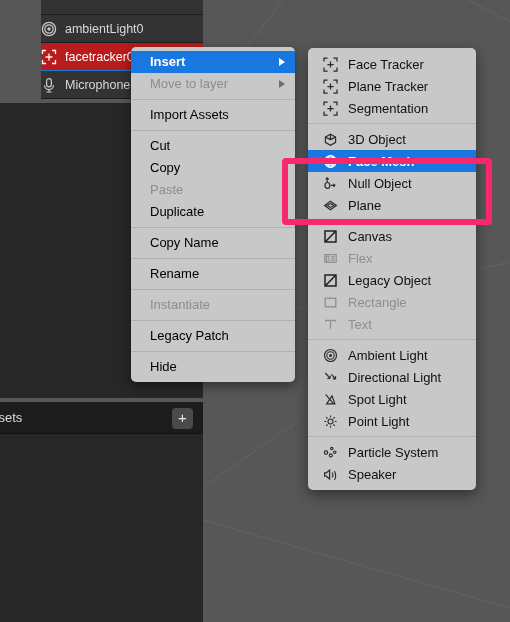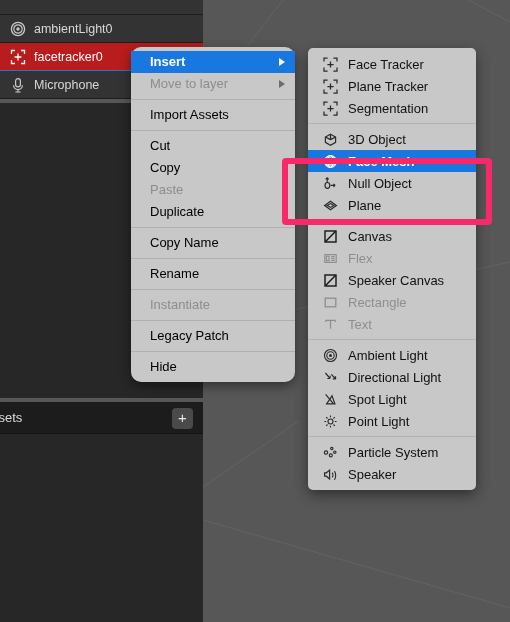--- a/index.html
+++ b/index.html
@@ -12,24 +12,25 @@
 
   
   #viewport{position:absolute;left:0;top:0;width:510px;height:622px;background:#575757;}
   #viewport svg{position:absolute;left:0;top:0;}
   #layers-panel{left:0;top:0;width:203px;height:103px;background:#2c2c2c;}
   #layers-panel-body{position:absolute;left:0;top:103px;width:203px;height:295px;background:#272727;}
   #assets-panel{position:absolute;left:0;top:402px;width:203px;height:220px;background:#272727;}
 
   .layer-row{
     position:relative;height:28px;display:flex;align-items:center;
-    padding-left:10px;box-sizing:border-box;
+    box-sizing:border-box;
     color:#d8d8d8;font-size:12.5px;
     border-bottom:1px solid #1d1d1d;
     background:#333333;
+    margin-left:41px;
   }
   .layer-row.selected{background:#b91c1c;color:#ffffff;border-bottom-color:#1878e0;text-align:center;}
   .layer-row.cut{height:15px;border-bottom:1px solid #1d1d1d;}
   .layer-icon{width:16px;height:16px;margin-right:8px;flex:0 0 16px;display:block;}
   .layer-label{white-space:nowrap;}
 
   
   #assets-header{
     position:absolute;left:0;top:402px;width:203px;height:32px;
     background:#1c1c1c;border-bottom:1px solid #131313;
@@ -38,21 +39,21 @@
   #assets-title{color:#dcdcdc;font-size:13px;margin-left:-8px;}
   #assets-add{
     position:absolute;right:10px;top:6px;width:21px;height:21px;border-radius:4px;
     background:#4a4a4a;color:#e8e8e8;font-size:15px;line-height:20px;text-align:center;
   }
   #assets-body{position:absolute;left:0;top:434px;width:203px;height:188px;background:#272727;}
 
   
   #context-menu{
     position:absolute;left:131px;top:47px;width:164px;
-    background:#c8c8c8;border-radius:10px;
+    background:#c8c8c8;border-radius:5px;
     box-shadow:0 4px 12px rgba(0,0,0,.45);
     padding:4px 0 4px 0;box-sizing:border-box;
     font-size:13px;color:#000;
     z-index:20;
   }
   #context-menu .mi{
     height:22px;line-height:22px;padding:0 10px 0 19px;
     white-space:nowrap;position:relative;box-sizing:border-box;
   }
   #context-menu .mi.highlight{background:#1878e0;color:#fff;font-weight:600;}
@@ -328,21 +329,21 @@
   </div>
   <div class="smi">
     <span class="ic">
       <svg viewBox="0 0 17 17" width="17" height="17">
           <g fill="none" stroke="#151515" stroke-width="1.4">
         <rect x="3" y="3" width="11" height="11"></rect>
             <path d="M3.6 13.4 13.4 3.6"></path>
           </g>
         </svg>
     </span>
-    <span>Speaker Canvas</span>
+    <span>Legacy Object</span>
   </div>
   <div class="smi disabled">
     <span class="ic">
       <svg viewBox="0 0 17 17" width="17" height="17">
         <rect x="3.2" y="4.2" width="10.6" height="8.6" fill="none" stroke="#8e8e8e" stroke-width="1.3"></rect>
         </svg>
     </span>
     <span>Rectangle</span>
   </div>
   <div class="smi disabled">

